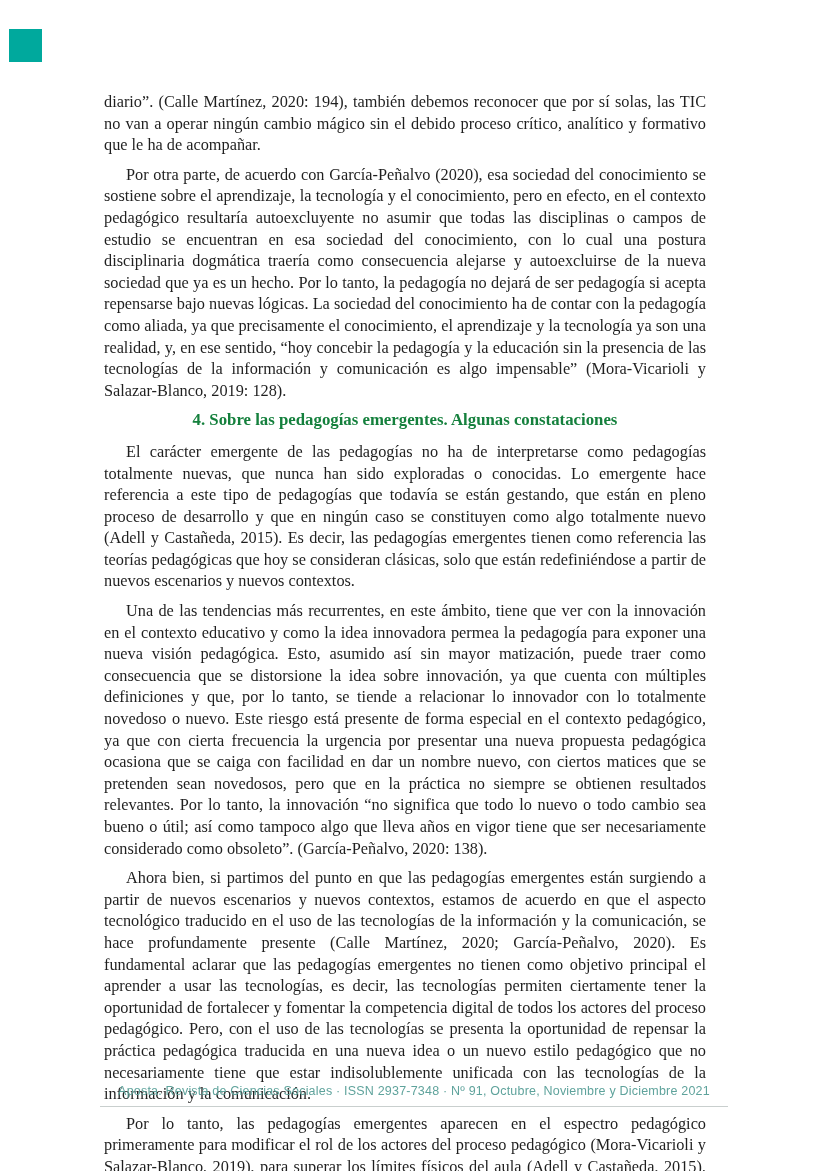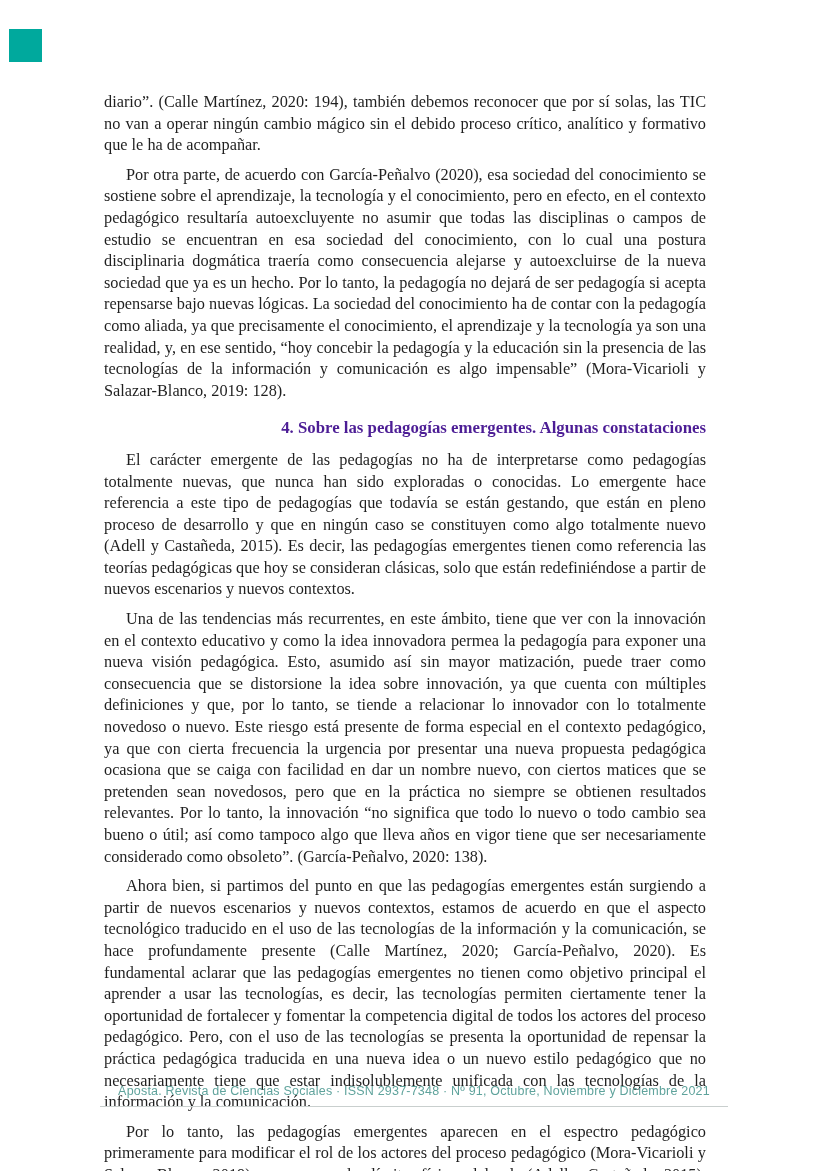--- a/index.html
+++ b/index.html
@@ -37,26 +37,26 @@
     margin: 0;
   }
   .para.indent {
     text-indent: 22px;
     margin-top: 8px;
   }
   .para.force-justify {
     text-align-last: justify;
   }
   .section-heading {
-    margin: 16px 0 10px 0;
+    margin: 8px 0 10px 0;
     font-size: 16.8px;
     line-height: 21.6px;
     font-weight: bold;
-    color: #4c1d95;
-    text-align: right;
+    color: #15803d;
+    text-align: center;
   }
   .journal-line {
     position: absolute;
     left: 50px;
     right: 50px;
     top: 1084px;
     text-align: center;
     font-family: "Liberation Sans", "DejaVu Sans", sans-serif;
     font-size: 12.5px;
     letter-spacing: 0.2px;

